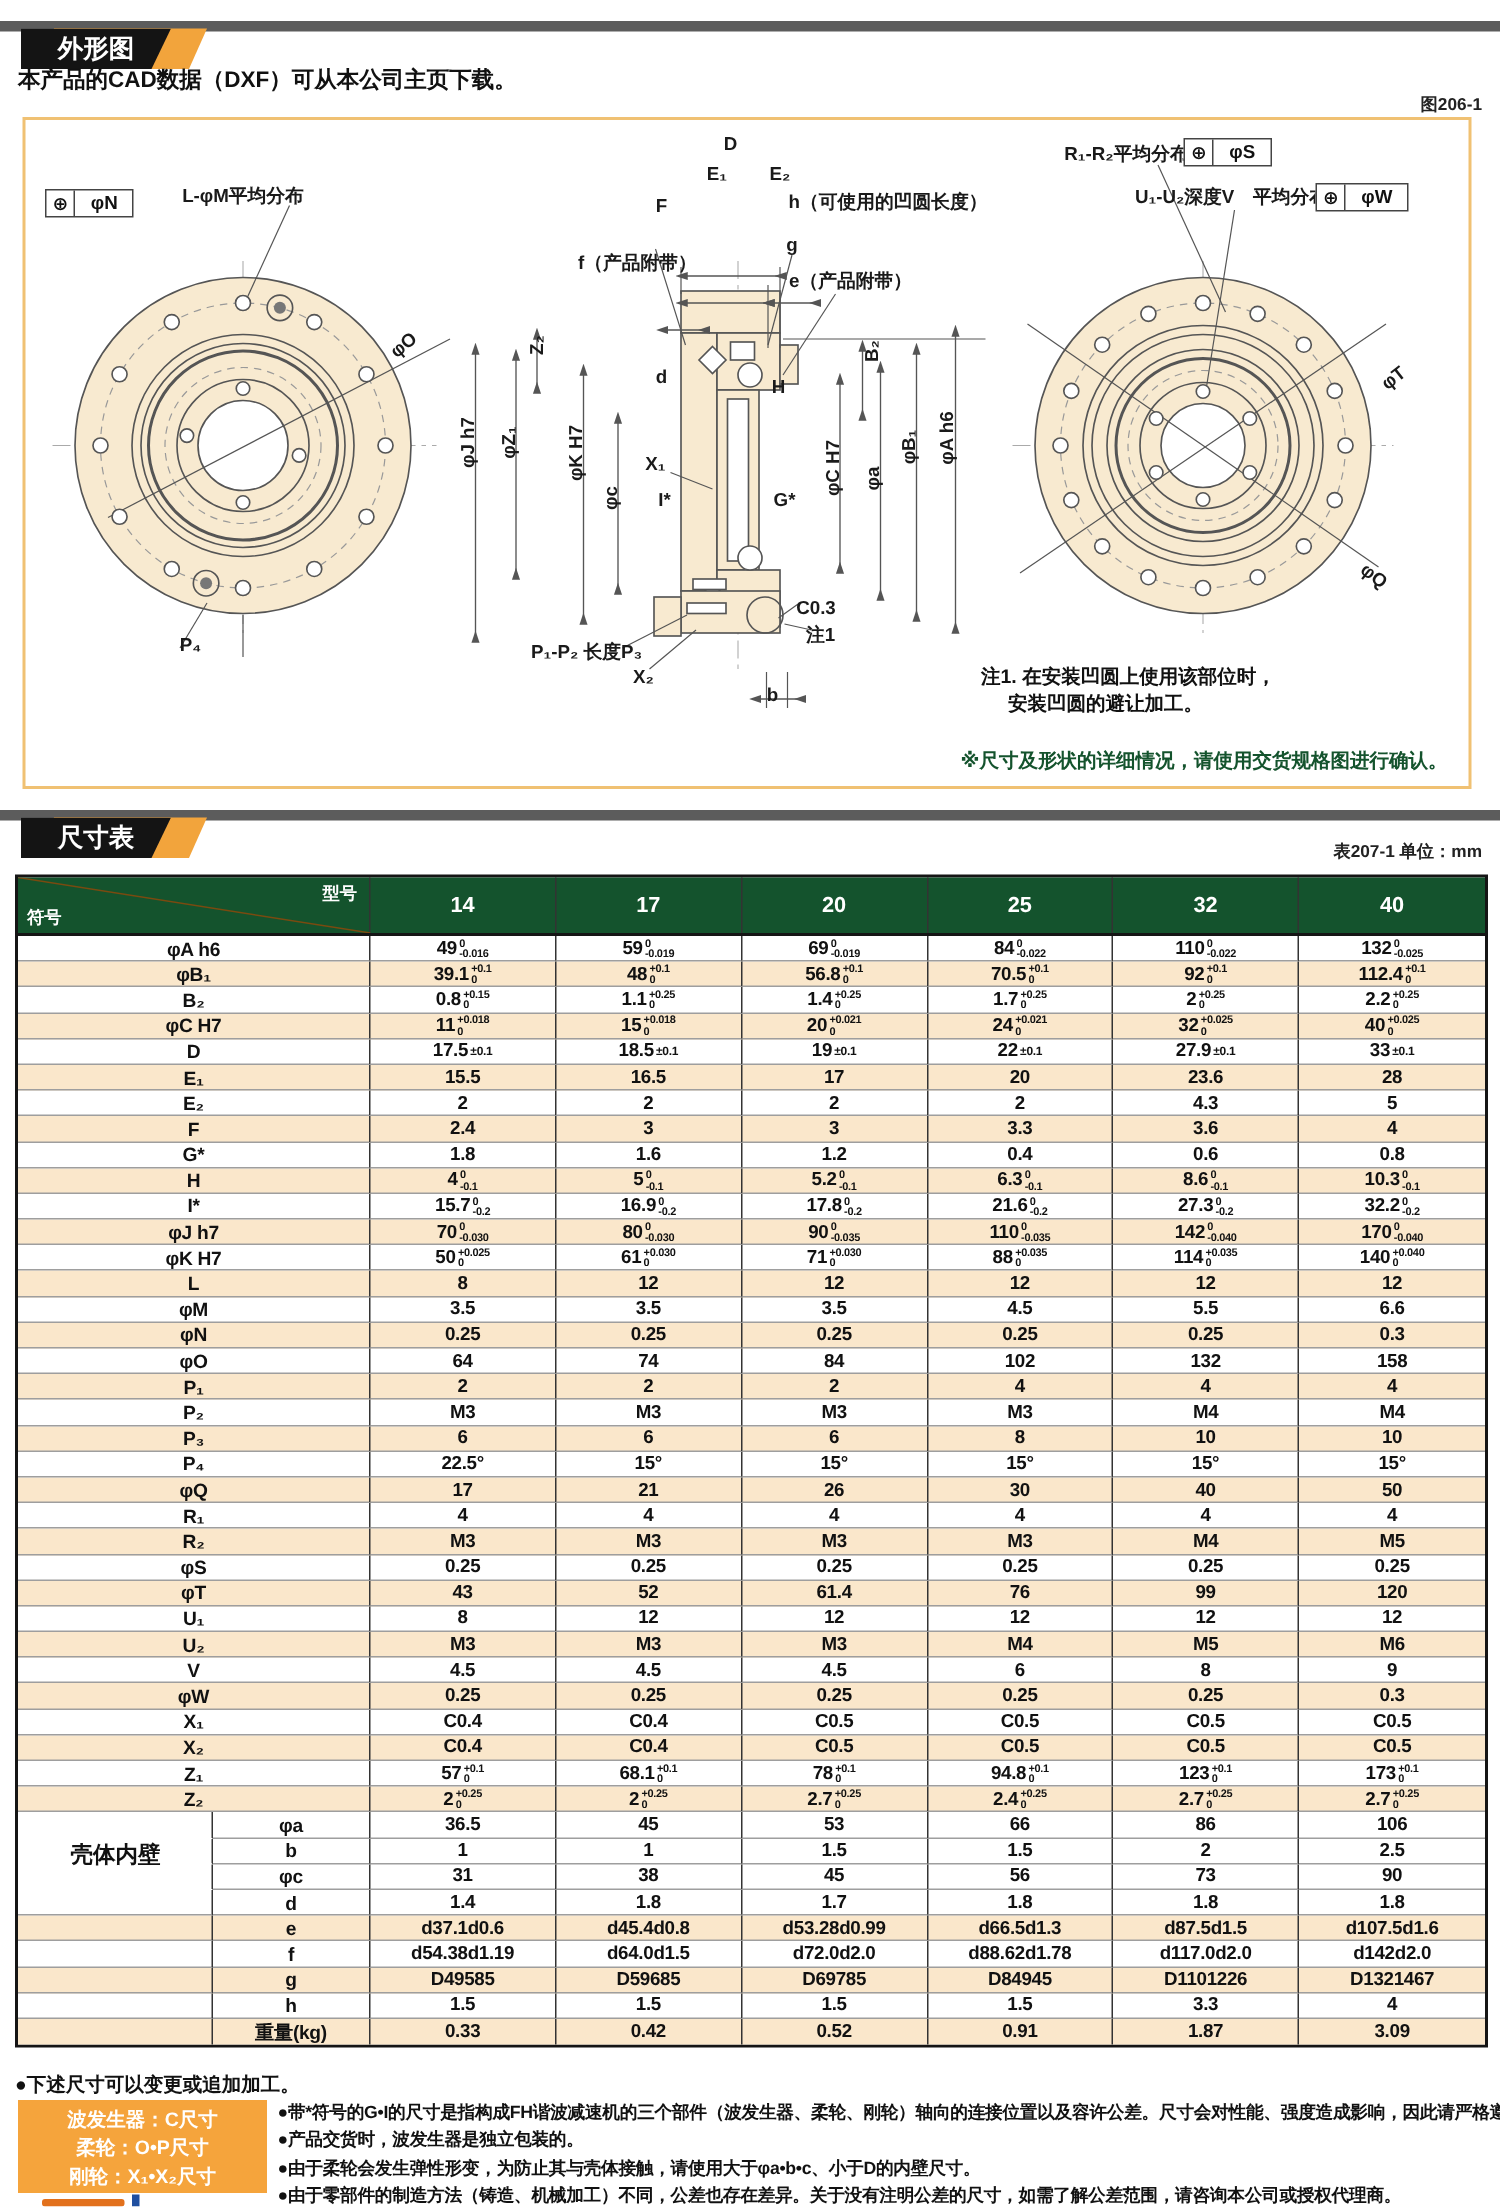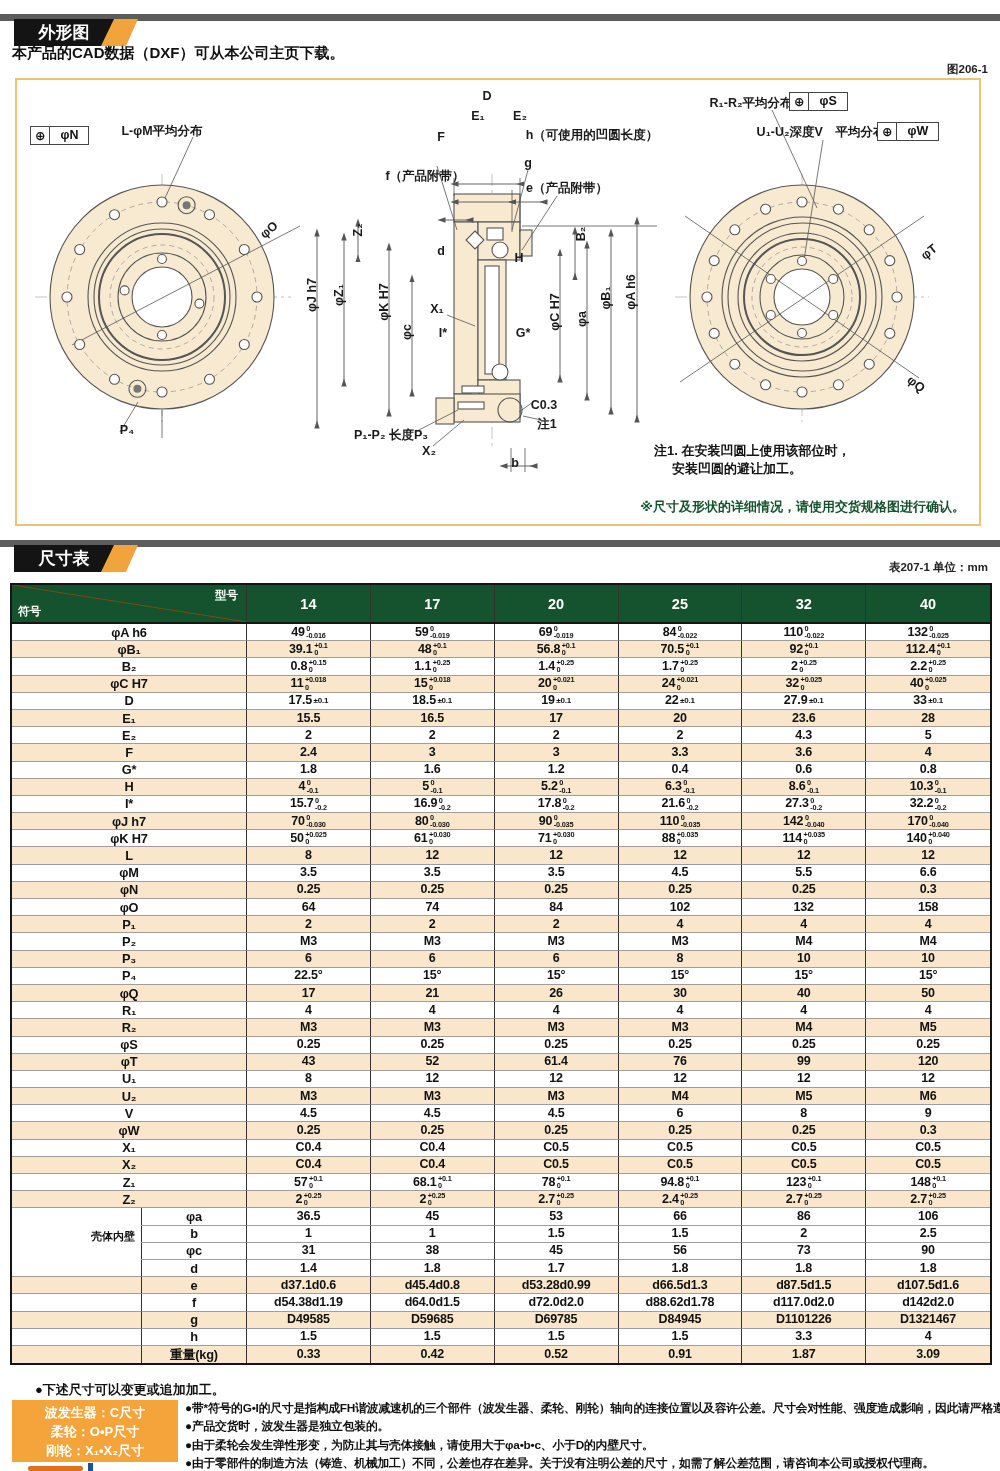--- a/index.html
+++ b/index.html
@@ -54,24 +54,24 @@
         font-size:12.5px;font-weight:bold;letter-spacing:-0.2px;overflow:hidden;line-height:17px;}
   .cell:last-child{border-right:none;}
   .lab{font-size:12.8px;}
   .lab.full{grid-column:1/3;}
   .nb{border-bottom-color:transparent !important;}
   .tol{display:inline-flex;flex-direction:column;align-items:flex-start;font-size:7.3px;line-height:7.3px;
        font-weight:bold;margin-left:1.5px;}
   .tol i{font-style:normal;}
   .pm{font-size:8px;margin-left:1.5px;}
   .grp-label{position:absolute;left:0;top:621.8px;width:130px;height:59px;display:flex;align-items:center;
-       justify-content:center;font-size:11px;font-weight:bold;pointer-events:none;padding-left:36px;}
+       justify-content:center;font-size:15px;font-weight:bold;pointer-events:none;}
 
   
-  #chg{position:absolute;left:10px;top:1381px;font-size:13px;font-weight:bold;margin-left:25px;}
+  #chg{position:absolute;left:10px;top:1381px;font-size:13px;font-weight:bold;}
   #legend{position:absolute;left:12px;top:1400px;width:166px;height:62px;background:#F5A43C;color:#fff;
        font-weight:bold;font-size:13px;display:flex;flex-direction:column;justify-content:center;
        align-items:center;line-height:19px;}
   #bullets{position:absolute;left:185px;top:1399px;width:812px;font-size:11.8px;font-weight:bold;
        line-height:18.3px;letter-spacing:-0.2px;white-space:nowrap;}
   .frag1{position:absolute;left:28px;top:1466px;width:55px;height:5px;background:#E2711D;border-radius:2px;}
   .frag2{position:absolute;left:88px;top:1463px;width:5px;height:8px;background:#1F4FA0;}
 </style>
 </head>
 <body>
@@ -1194,21 +1194,21 @@
         </span>
       </div>
       <div class="cell">
         <span class="v">123</span>
         <span class="tol">
           <i>+0.1</i>
           <i>0</i>
         </span>
       </div>
       <div class="cell">
-        <span class="v">148</span>
+        <span class="v">173</span>
         <span class="tol">
           <i>+0.1</i>
           <i>0</i>
         </span>
       </div>
     </div>
     <div class="row shade">
       <div class="cell lab full">Z₂</div>
       <div class="cell">
         <span class="v">2</span>

